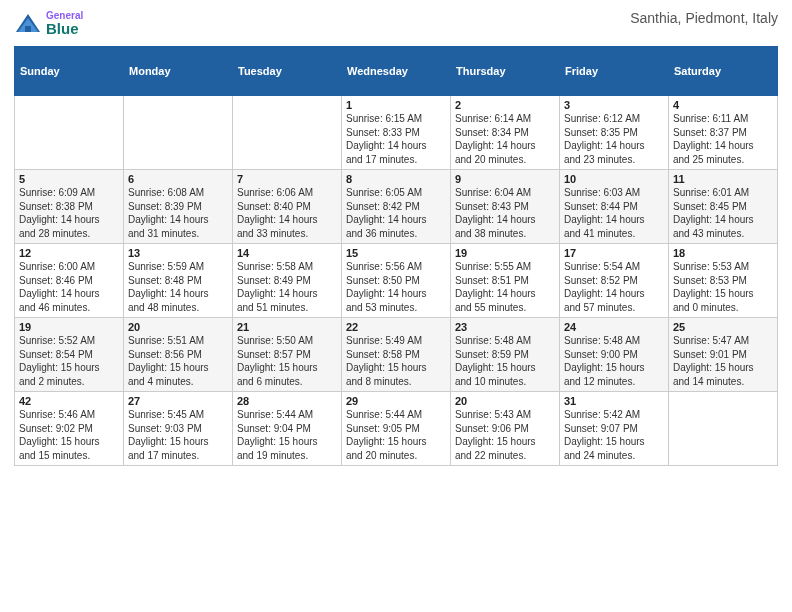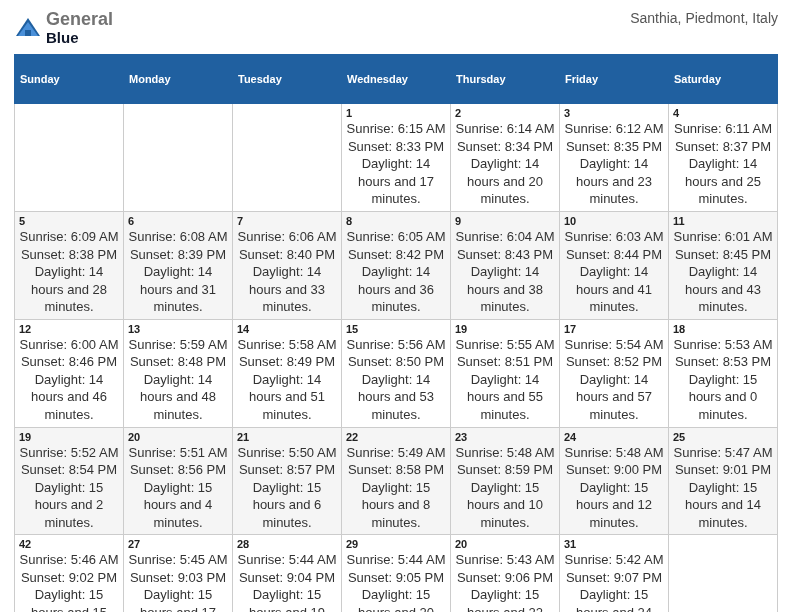--- a/index.html
+++ b/index.html
@@ -25,28 +25,28 @@
     .logo {
       display: flex;
       align-items: center;
     }
     .logo-text {
       display: flex;
       flex-direction: column;
       line-height: 1.1;
     }
     .logo-general {
-      font-size: 18px;
-      font-weight: bold;
-      color: #737373;
+      font-size: 10px;
+      font-weight: bold;
+      color: #8b5cf6;
     }
     .logo-blue {
       font-size: 15px;
       font-weight: bold;
-      color: #0f172a;
+      color: #0f766e;
     }
     .logo-icon {
       width: 28px;
       height: 28px;
       margin-right: 4px;
     }
     .title-block {
       text-align: right;
     }
     .month-title {
@@ -86,24 +86,23 @@
       background: #f5f5f5;
     }
     .day-num {
       font-weight: bold;
       font-size: 11px;
       color: #222;
       display: block;
       margin-bottom: 1px;
     }
     .day-info {
-      font-size: 13px;
+      font-size: 10px;
       color: #333;
       line-height: 1.35;
-      text-align: center;
     }
     .empty {
       background: #fff !important;
     }
     .calendar tr:nth-child(even) .empty {
       background: #f5f5f5 !important;
     }
   </style>
 </head>
 <body>

